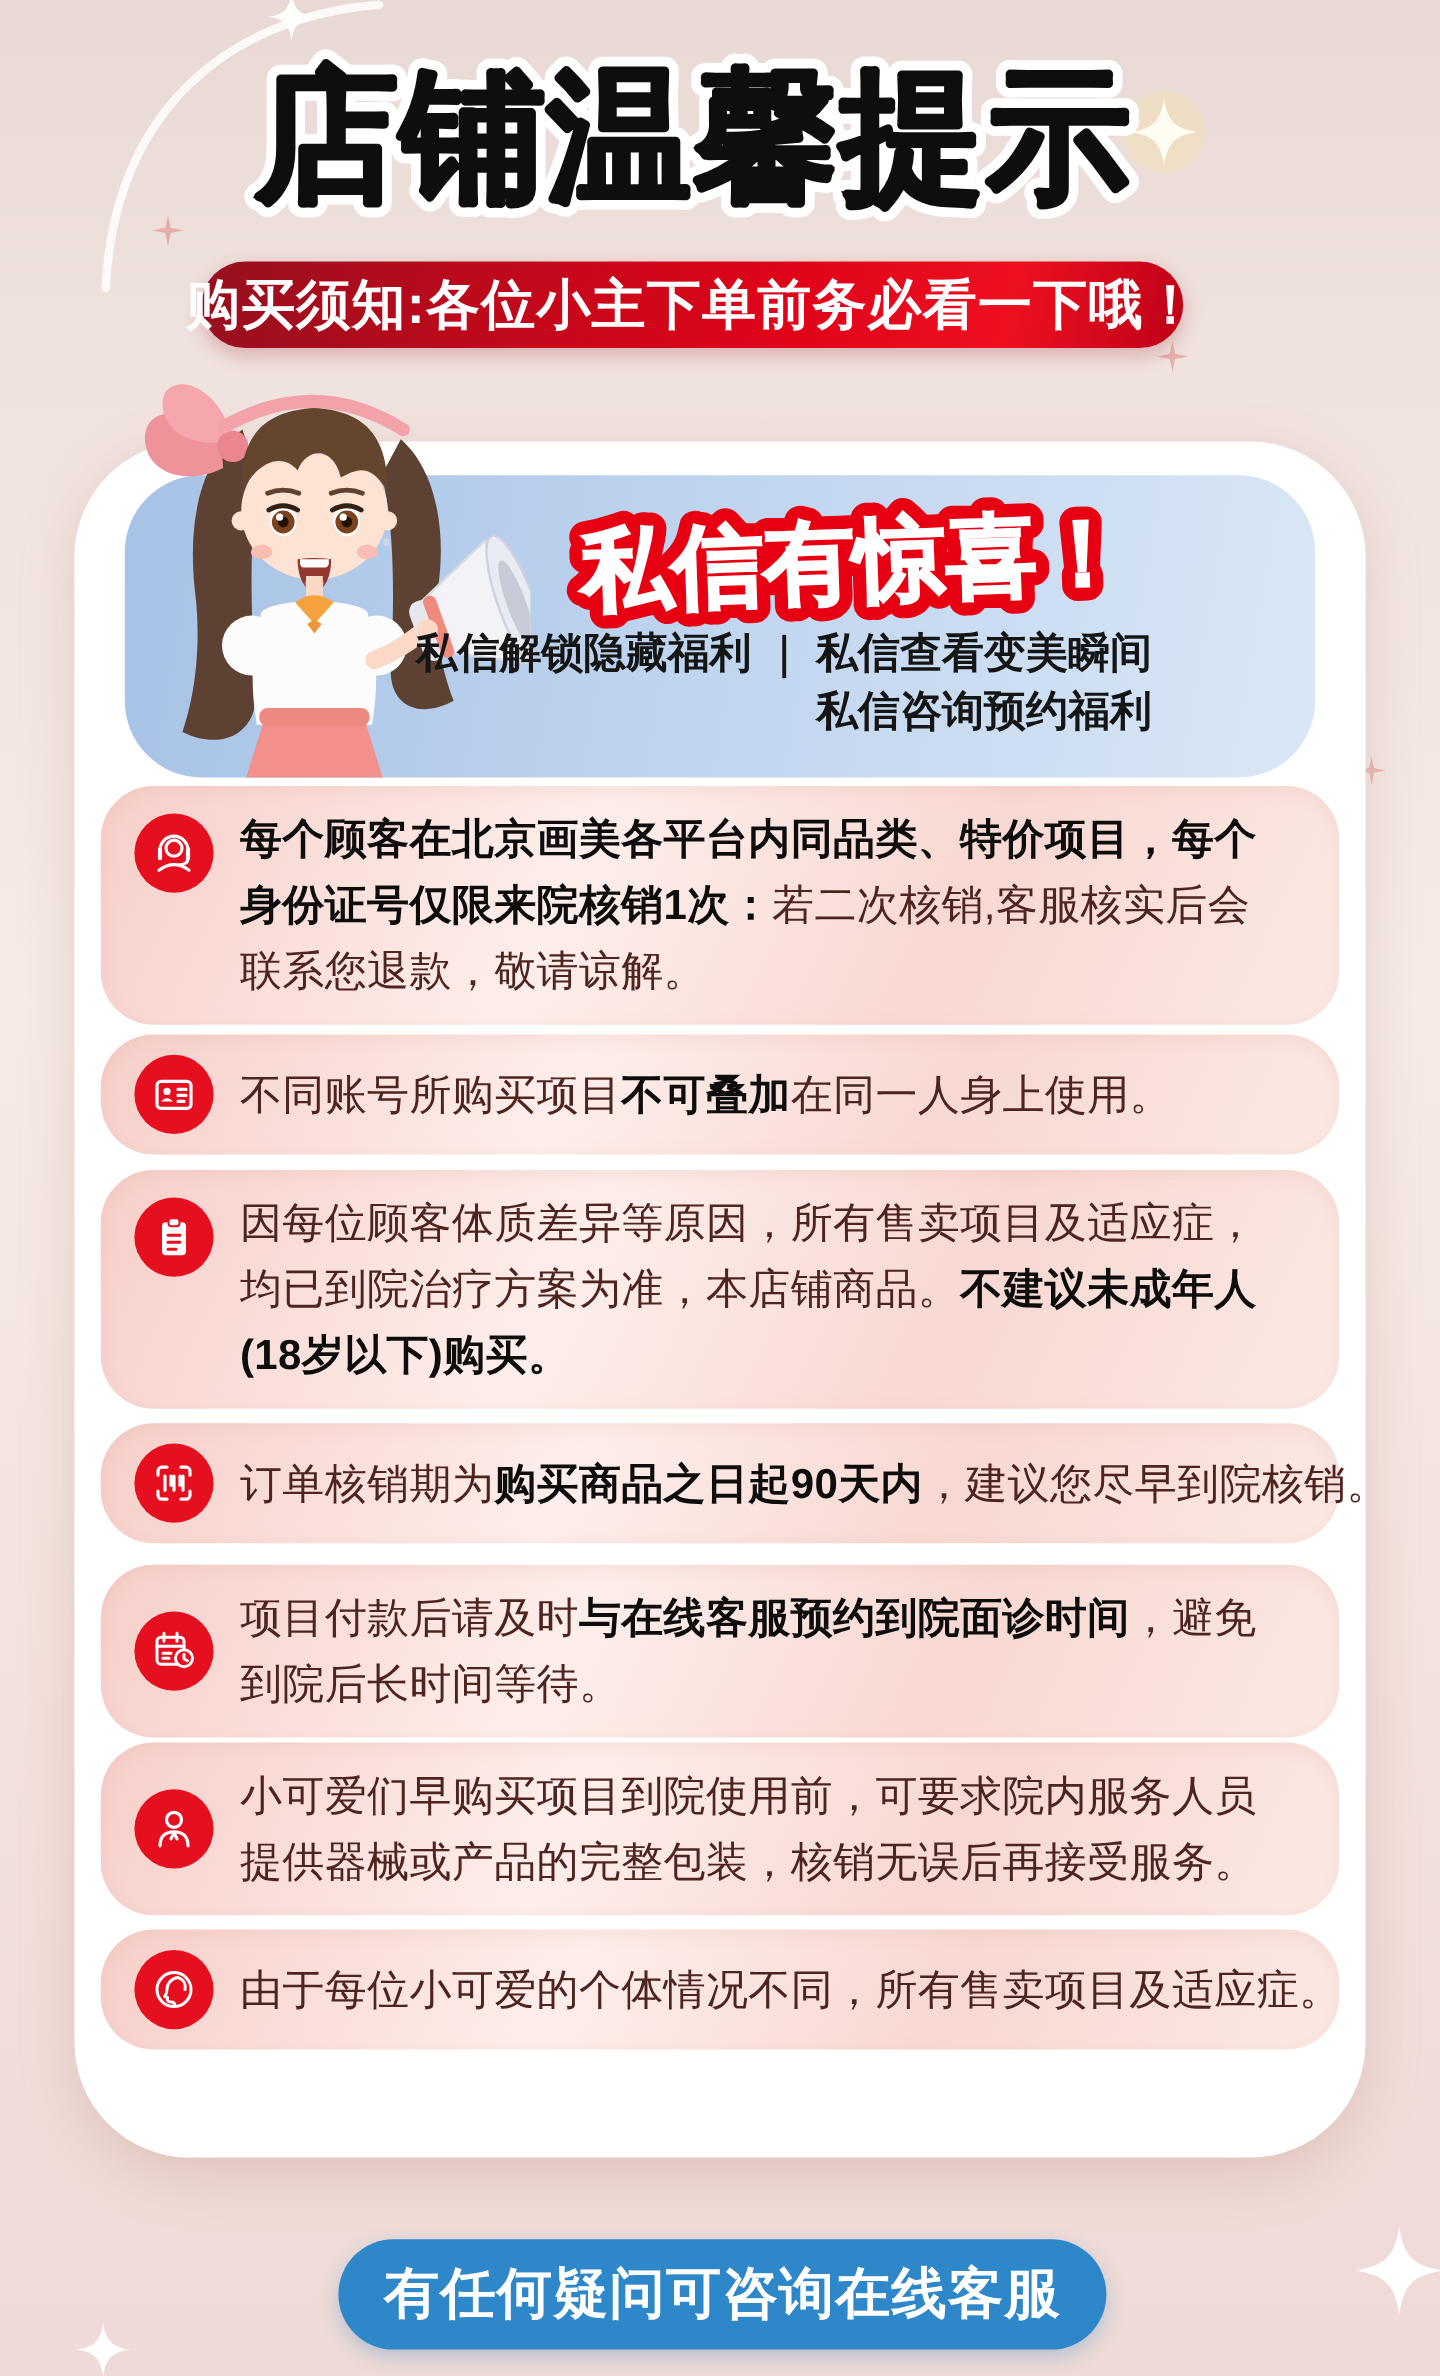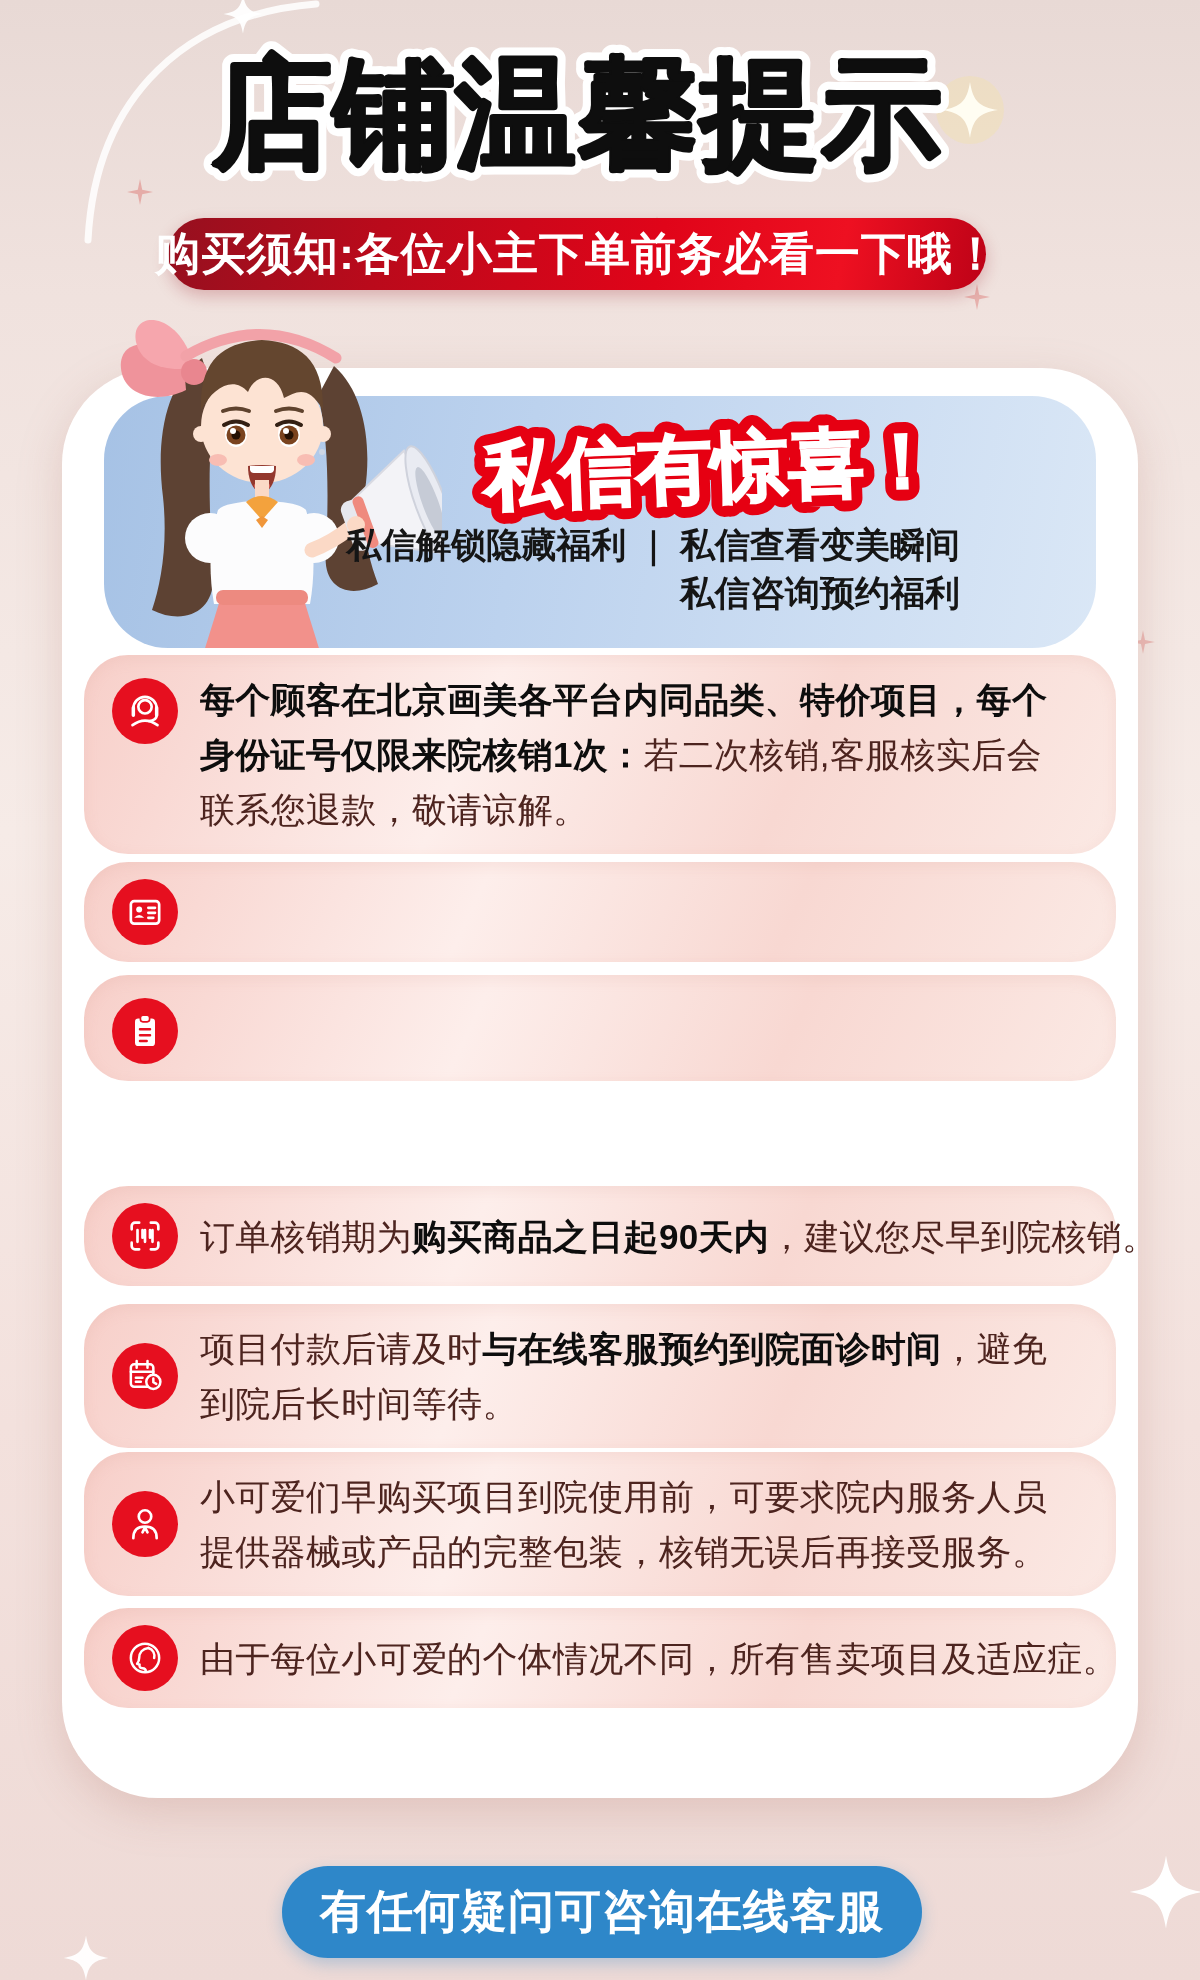--- a/index.html
+++ b/index.html
@@ -188,29 +188,31 @@
   </div>
       <div class="notice">
     <span class="notice-icon">
           <svg viewBox="0 0 48 48" fill="none" stroke="#ffffff" stroke-width="3.2" stroke-linecap="round" stroke-linejoin="round">
     <rect x="7" y="11" width="34" height="27" rx="4"></rect>
     <circle cx="17" cy="21" r="3.6" fill="#ffffff" stroke="none"></circle>
     <path d="M11,31 q6,-7 12,0 z" fill="#ffffff" stroke="none"></path>
     <path d="M28,19 h8 M28,25 h8 M28,31 h6"></path>
   </svg>
         </span>
+    <p class="notice-text"><span class="seg">不同账号所购买项目</span><span class="seg bold">不可叠加</span><span class="seg">在同一人身上使用。</span></p>
   </div>
       <div class="notice">
     <span class="notice-icon">
           <svg viewBox="0 0 48 48">
     <rect x="12" y="9" width="24" height="33" rx="4" fill="#ffffff"></rect>
     <rect x="18.5" y="5" width="11" height="8" rx="3" fill="#ffffff" stroke="#e60f1f" stroke-width="2"></rect>
     <path d="M18,22 h12 M18,29 h12 M18,36 h8" stroke="#e60f1f" stroke-width="3" stroke-linecap="round"></path>
   </svg>
         </span>
+    <p class="notice-text"><span class="seg">因每位顾客体质差异等原因，所有售卖项目及适应症，均已到院治疗方案为准，本店铺商品。</span><span class="seg bold">不建议未成年人(18岁以下)购买。</span></p>
   </div>
       <div class="notice">
     <span class="notice-icon">
           <svg viewBox="0 0 48 48" fill="none" stroke="#ffffff" stroke-width="3.2" stroke-linecap="round" stroke-linejoin="round">
     <path d="M8,16 v-4 a4,4 0 0 1 4,-4 h5"></path>
     <path d="M31,8 h5 a4,4 0 0 1 4,4 v4"></path>
     <path d="M40,32 v4 a4,4 0 0 1 -4,4 h-5"></path>
     <path d="M17,40 h-5 a4,4 0 0 1 -4,-4 v-4"></path>
     <path d="M15,17 v14 M21,17 v9 M24,17 v14 M30,17 v9 M33,17 v14"></path>
   </svg>

